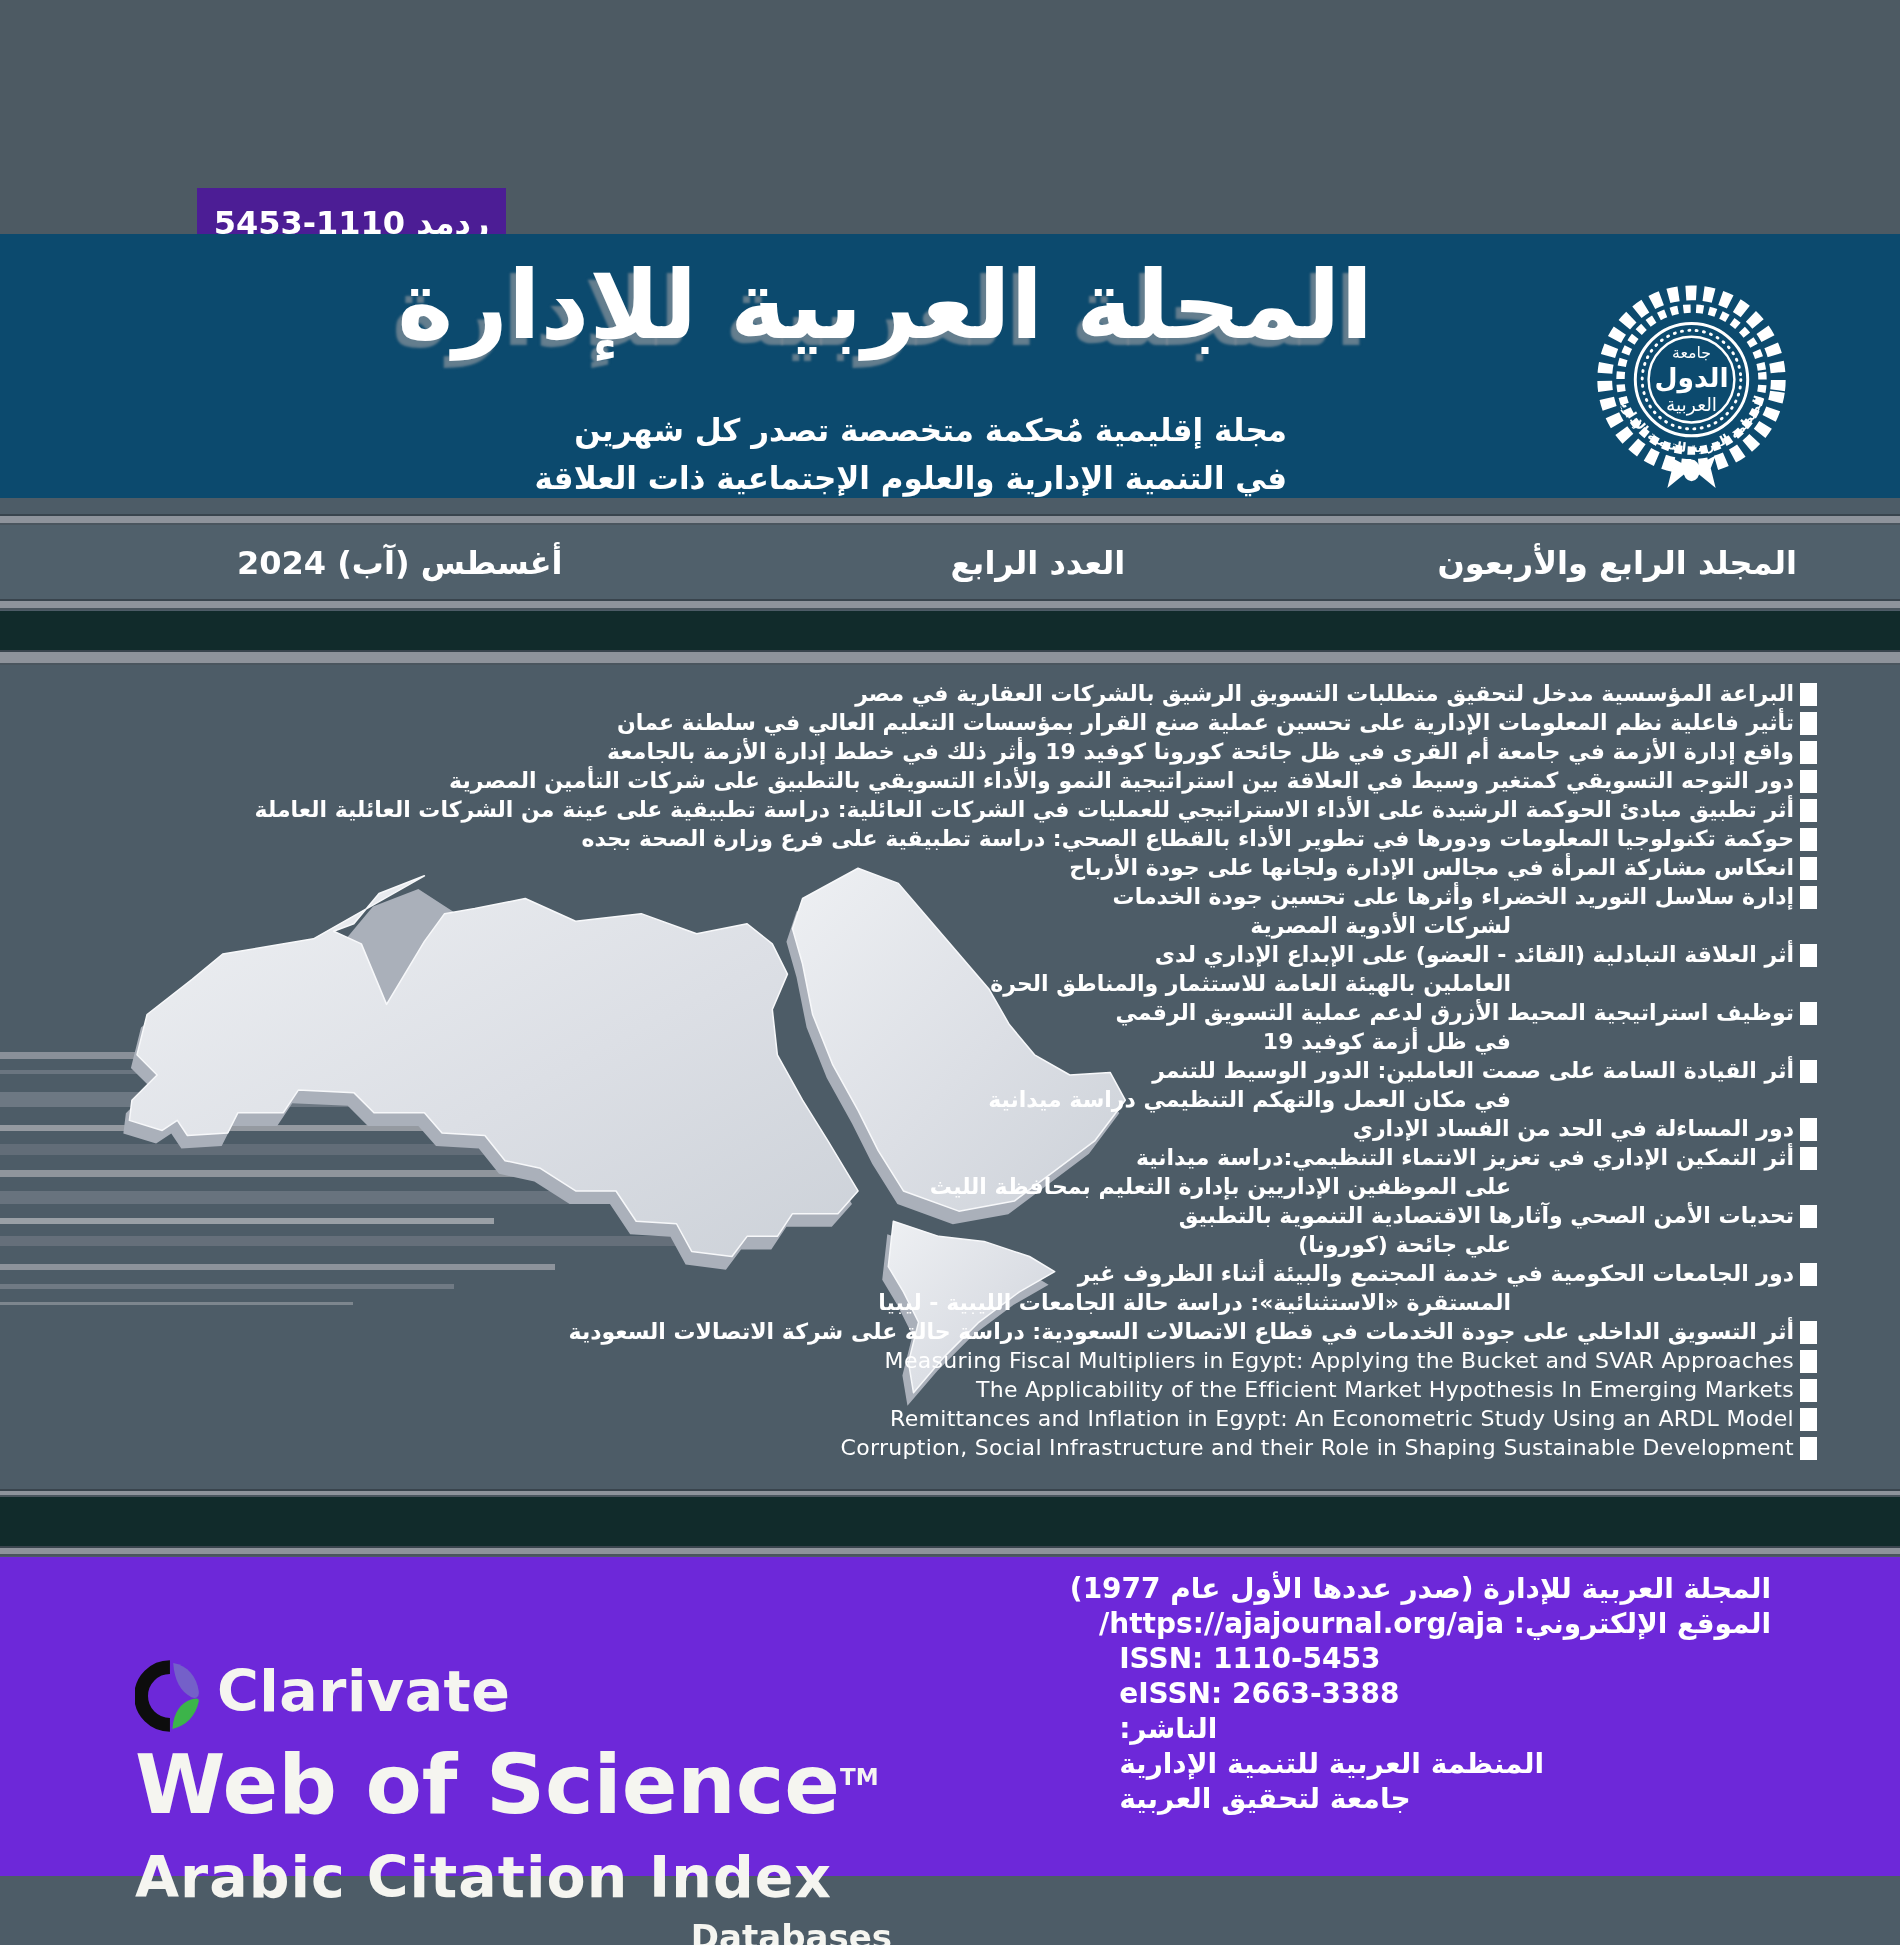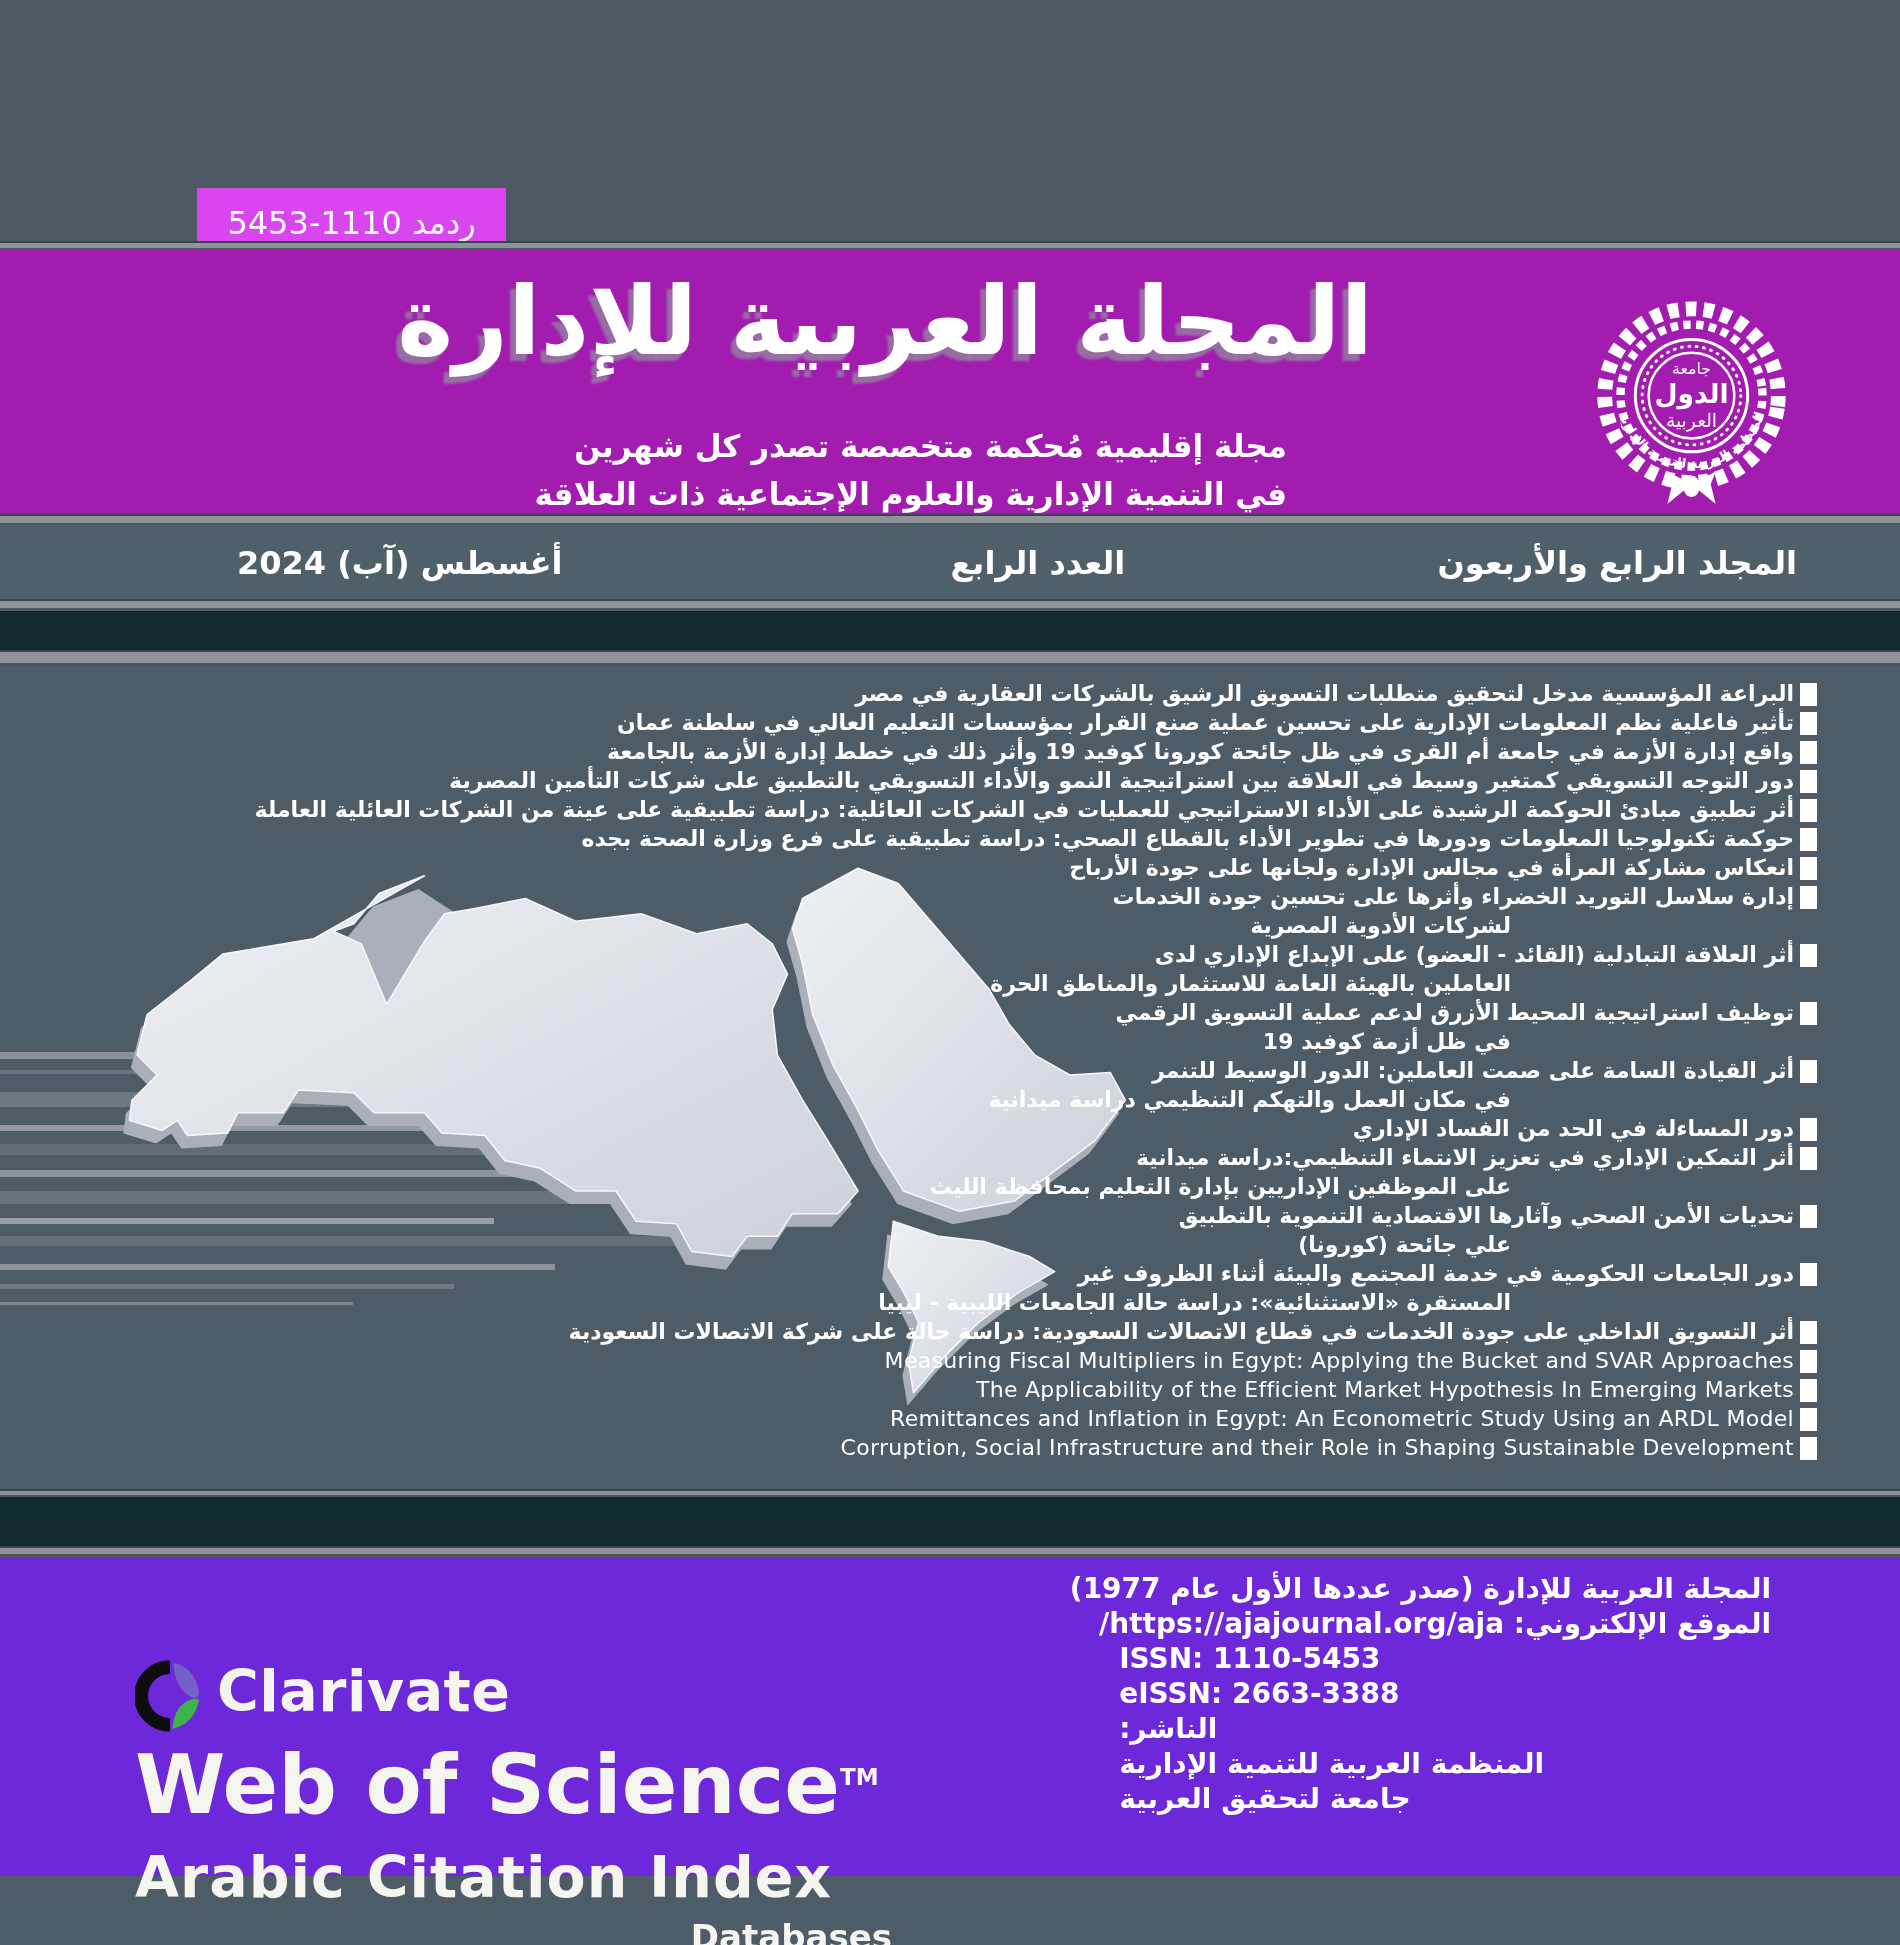--- a/index.html
+++ b/index.html
@@ -8,25 +8,25 @@
     position:relative;width:1901px;height:1946px;overflow:hidden;
     background:#4d5c67;font-family:"DejaVu Sans",sans-serif;color:#fff;
   }
   .band{position:absolute;left:0;width:100%;}
   .sep{position:absolute;left:0;width:100%;background:#8e939b;
        border-top:2.5px solid #39444d;border-bottom:2px solid #4a555e;}
   
   .top-strip{top:0;height:241px;background:#4d5a63;}
   .issn-box{
     position:absolute;left:197px;top:188px;width:309px;height:70px;
-    background:#d946ef;display:flex;align-items:center;justify-content:center;
-    direction:rtl;font-size:32px;font-weight:normal;color:#fff;
+    background:#4c1d95;display:flex;align-items:center;justify-content:center;
+    direction:rtl;font-size:32px;font-weight:bold;color:#fff;
   }
   
-  .header-teal{top:250px;height:264px;background:#a21caf;}
+  .header-teal{top:234px;height:264px;background:#0c4a6e;}
   .journal-title{
     position:absolute;right:528px;top:24px;direction:rtl;white-space:nowrap;
     font-size:95px;font-weight:bold;line-height:1;
     text-shadow:-5.6px 6.6px 2.5px rgba(148,154,160,.65);
   }
   .journal-sub{position:absolute;right:614px;direction:rtl;white-space:nowrap;
     font-size:31px;font-weight:bold;}
   .sub1{top:178px;} .sub2{top:226px;}
   .emblem{position:absolute;right:96px;top:48px;width:227px;height:212px;}
   

